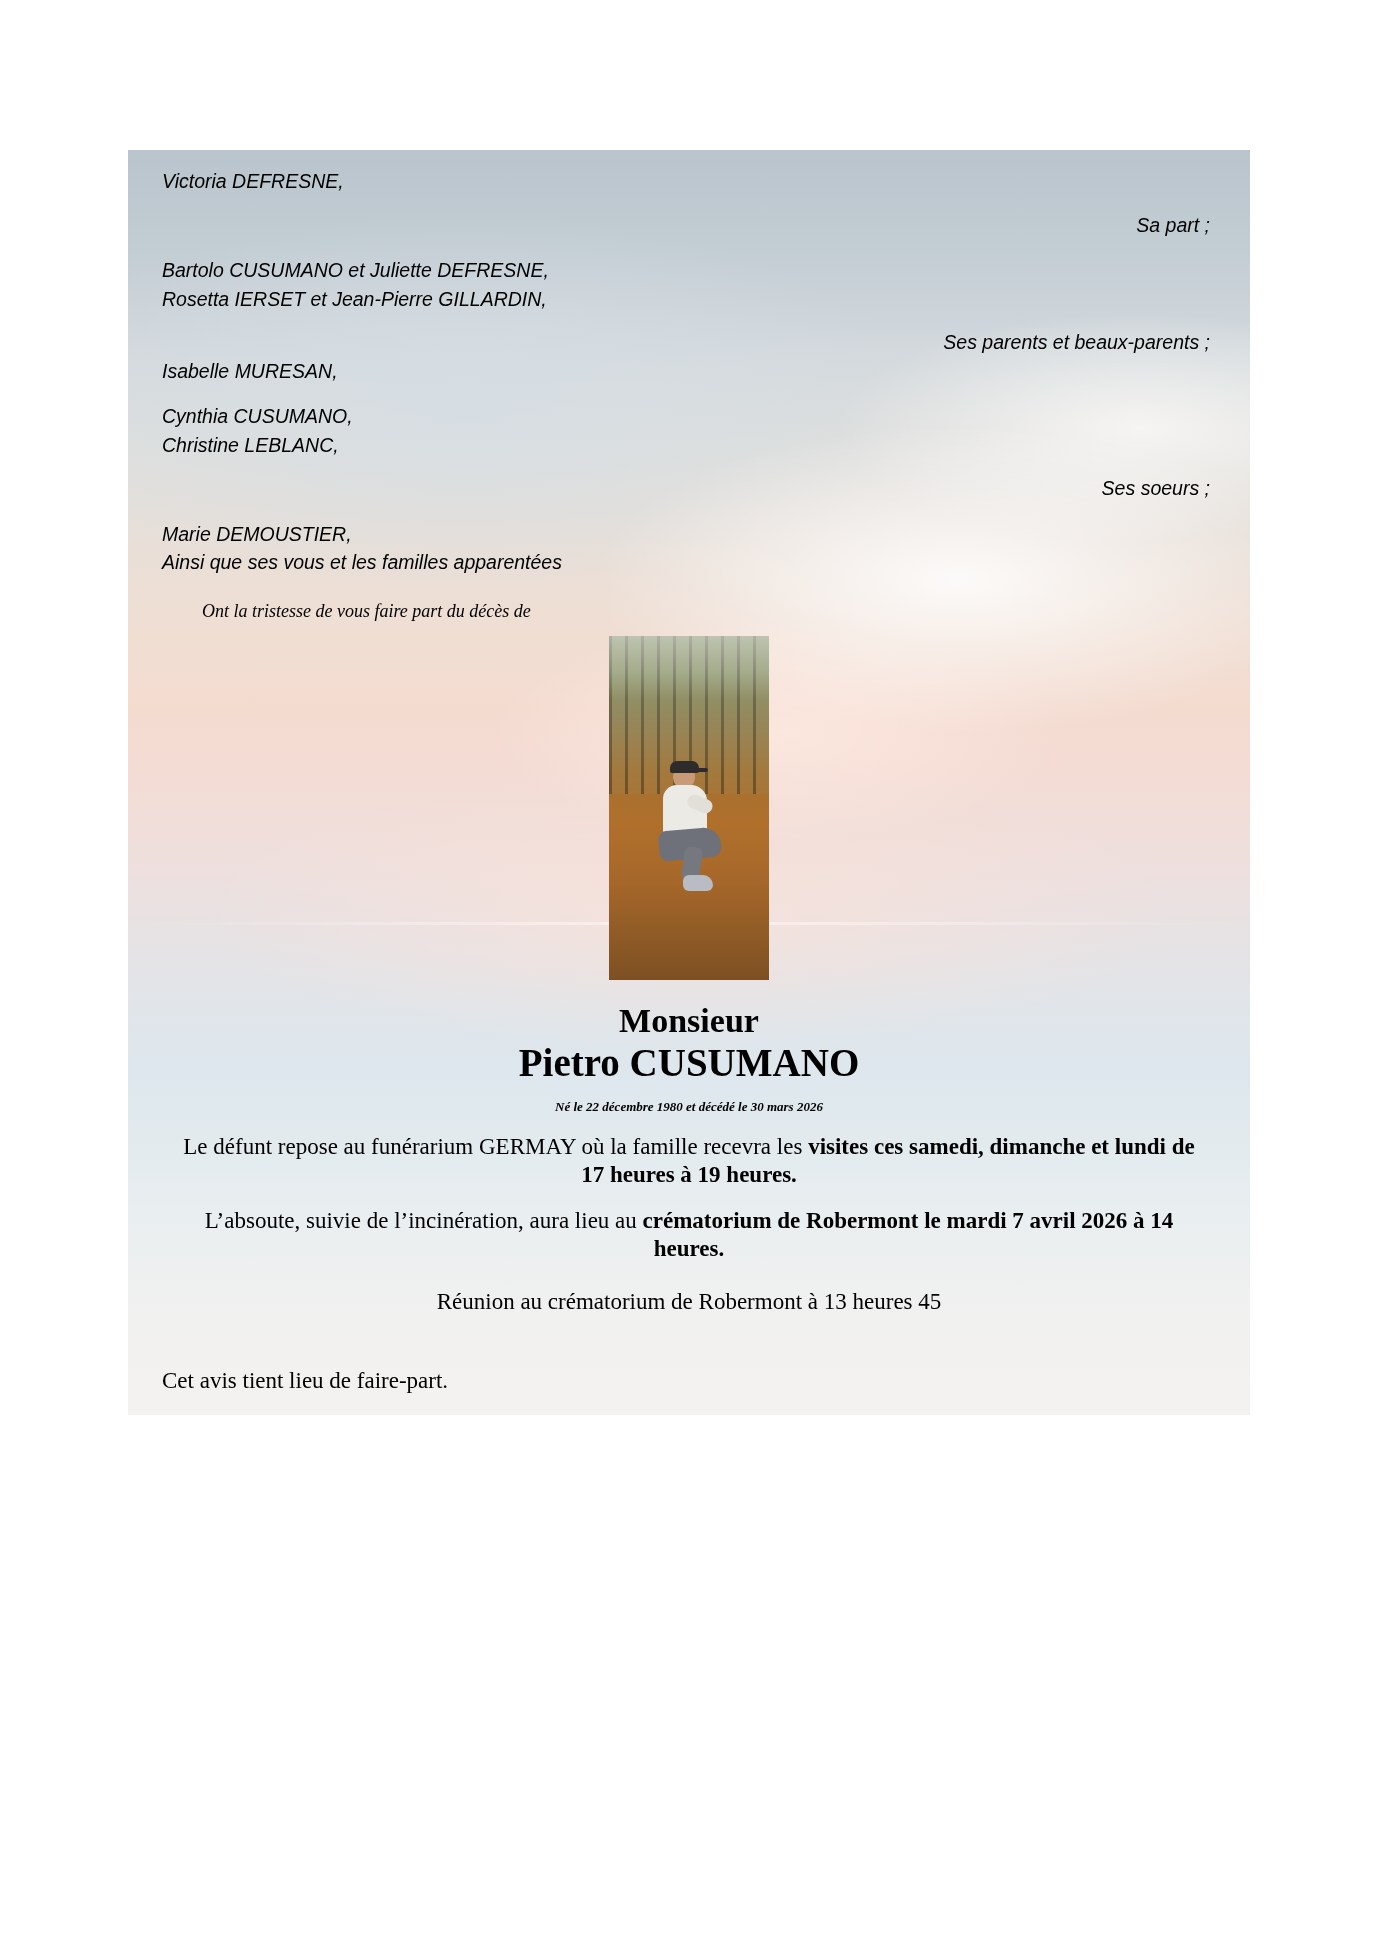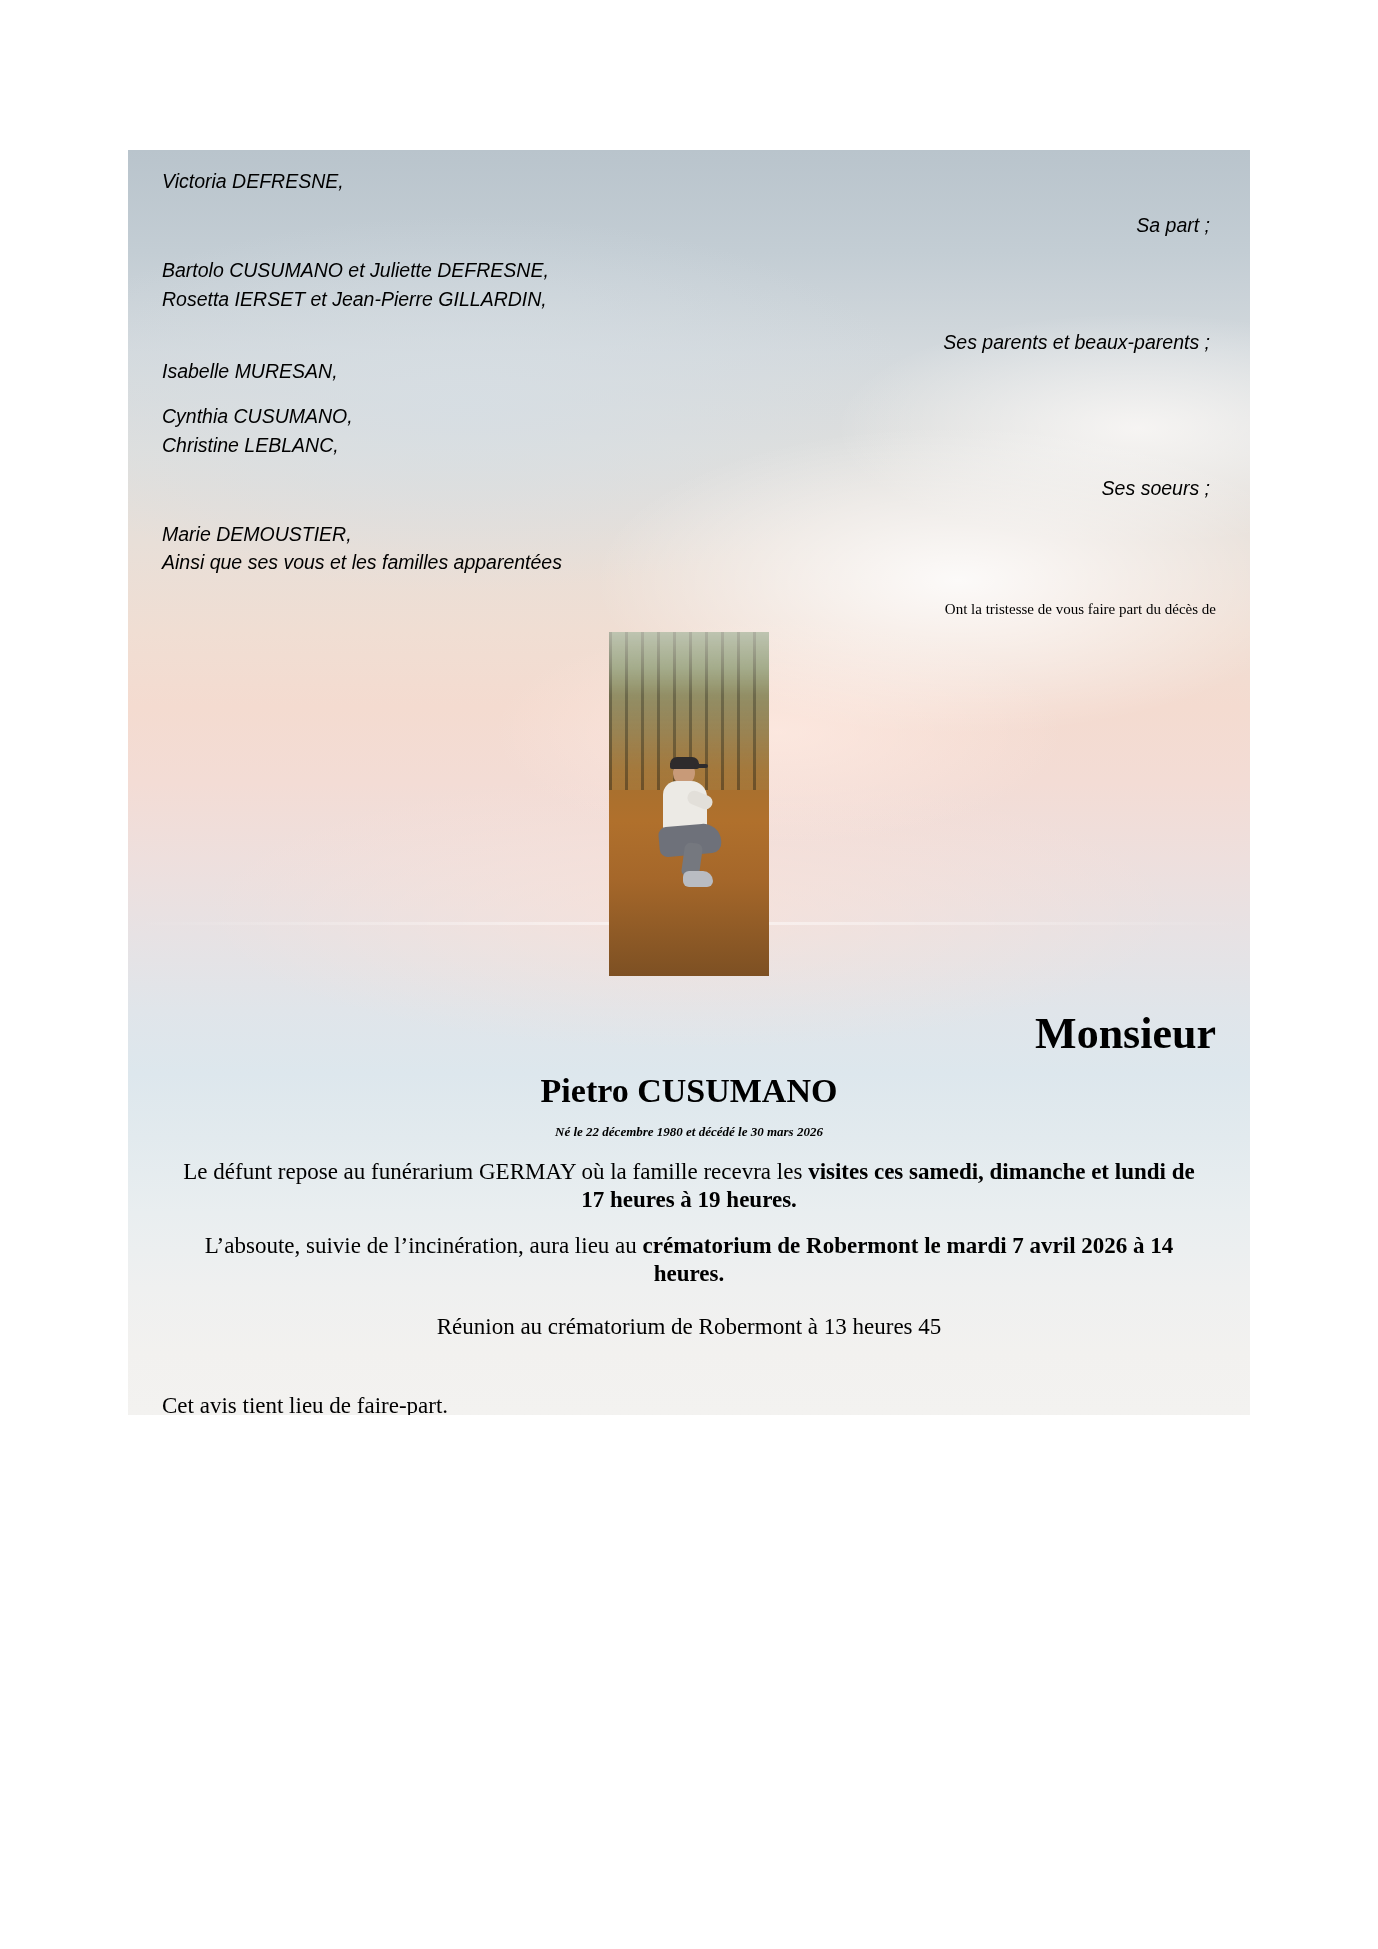--- a/index.html
+++ b/index.html
@@ -83,22 +83,23 @@
   .fam-line.gap { margin-top: 26px; }
   .fam-role {
     text-align: right;
     margin: 0 6px 9px 0;
     padding: 0;
   }
   .fam-role.rg { margin-top: 24px; }
 
   .tristesse {
     font-family: "Liberation Serif", serif;
-    font-size: 15px;
-    text-align: right;
+    font-style: italic;
+    font-size: 18px;
+    text-align: left;
     margin: 28px 0 0 0;
     padding-left: 40px;
     color: #000;
   }
 
   
   .portrait-wrap {
     display: flex;
     justify-content: center;
     margin-top: 14px;
@@ -172,31 +173,31 @@
   .portrait .shoe {
     position: absolute; left: 30px; top: 116px;
     width: 30px; height: 16px; border-radius: 6px 10px 6px 6px;
     background: #b9bcc2;
   }
 
   
   .monsieur {
     font-family: "Liberation Serif", serif;
     font-weight: bold;
-    font-size: 44px;
-    text-align: right;
-    margin-top: 32px;
+    font-size: 34px;
+    text-align: center;
+    margin-top: 22px;
     color: #000;
   }
   .fullname {
     font-family: "Liberation Serif", serif;
     font-weight: bold;
-    font-size: 34px;
-    text-align: center;
-    margin-top: 13px;
+    font-size: 39px;
+    text-align: center;
+    margin-top: 0;
     color: #000;
   }
   .dates {
     font-family: "Liberation Serif", serif;
     font-weight: bold;
     font-style: italic;
     font-size: 13px;
     text-align: center;
     margin-top: 14px;
     color: #000;

